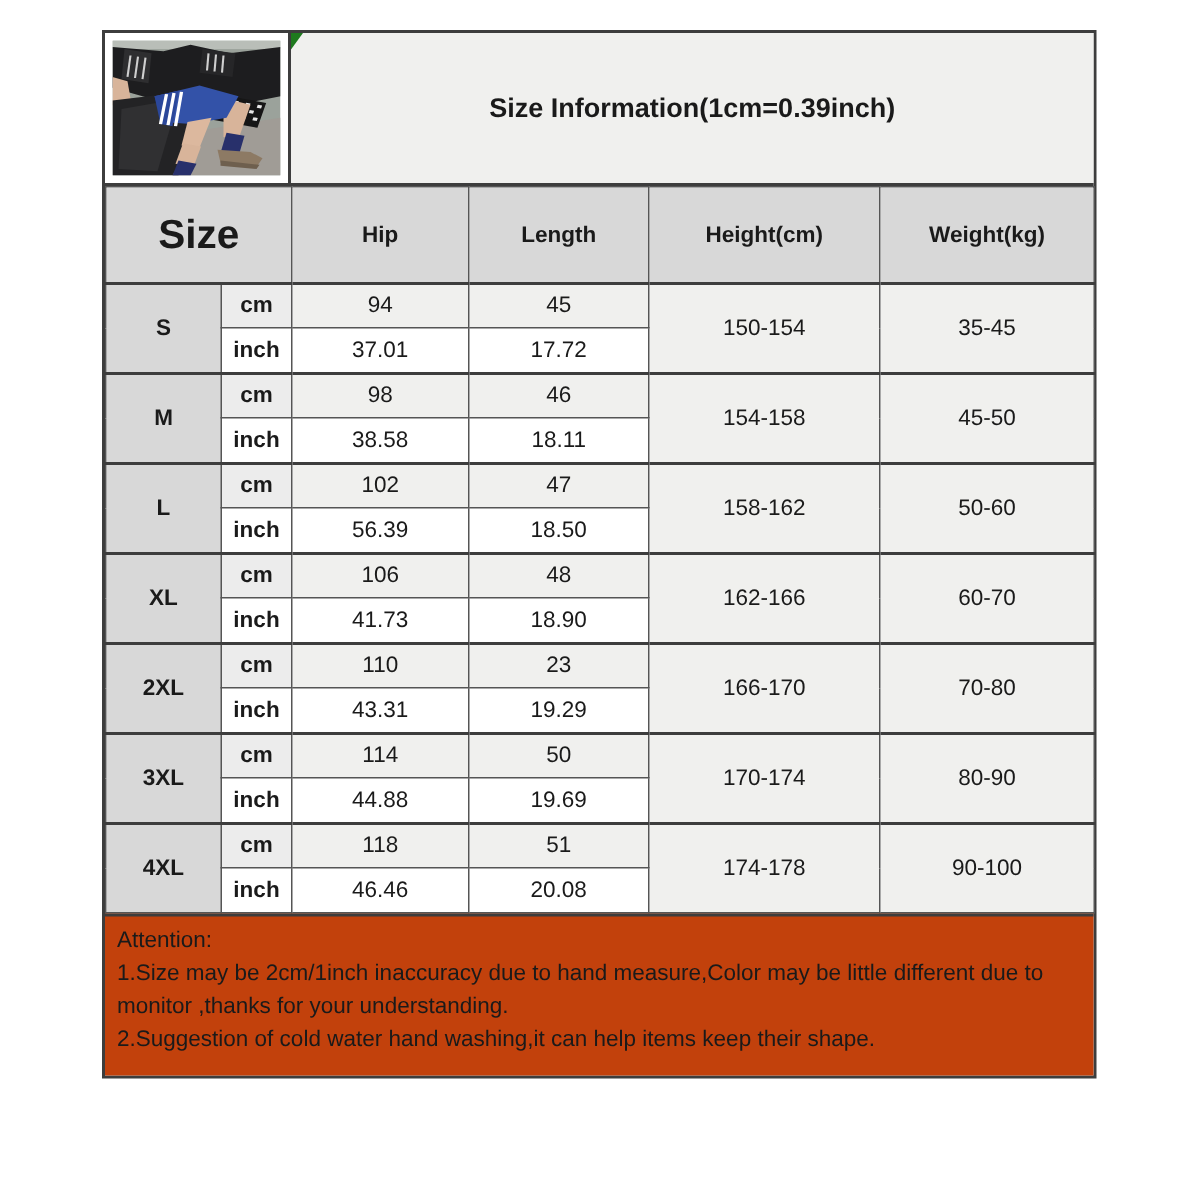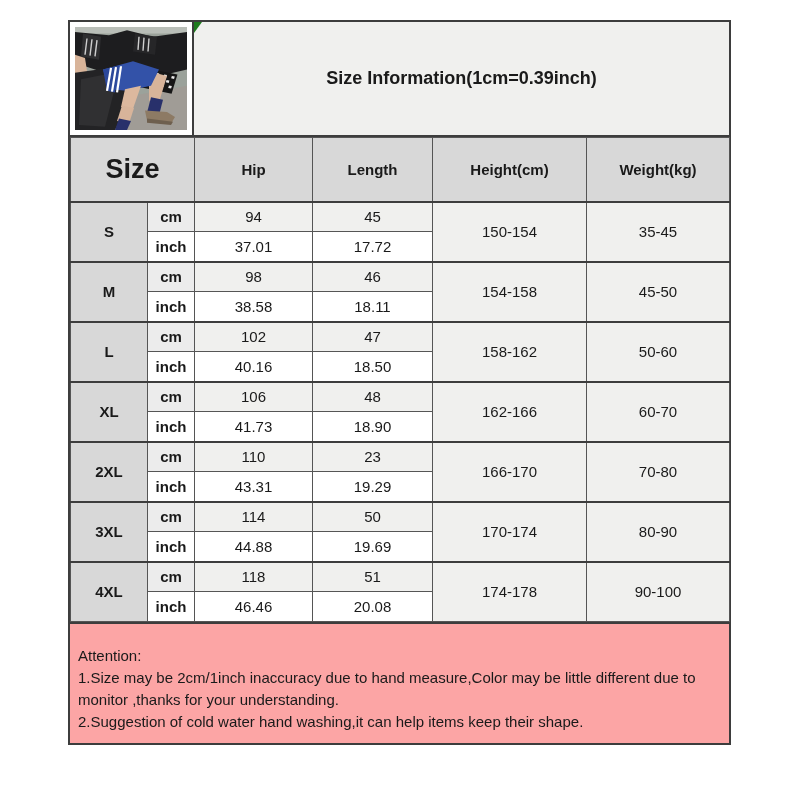--- a/index.html
+++ b/index.html
@@ -2,21 +2,21 @@
 <html style="--accent_green: #1e7a1e; --header_bg: #d8d8d8; --unit_cm_bg: #ececec; --row_cm_bg: #f0f0ee; --title_bg: #f0f0ee; --border_dark: #3d3d3d; --border_mid: #555555; --shorts_blue: #3352a8;"><head>
 <meta charset="utf-8">
 <style>
   * { margin:0; padding:0; box-sizing:border-box; }
   html,body { width:800px; height:800px; background:#ffffff;
               font-family:"Liberation Sans", sans-serif; color:#1a1a1a; }
   #sheet { position:absolute; left:68px; top:20px; width:663px;
            border:2px solid var(--border_dark,#3d3d3d); background:#fff; }
 
   
-  .top-row { display:flex; height:115px; border-bottom:2px solid var(--border_dark,#3d3d3d); }
+  .top-row { display:flex; height:102px; border-bottom:2px solid var(--border_dark,#3d3d3d); }
   .photo-cell { width:124px; background:#ffffff; border-right:2px solid var(--border_dark,#3d3d3d);
                 display:flex; align-items:center; justify-content:center; padding:5px; }
   .photo-cell svg { width:100%; height:100%; display:block; }
   .title-cell { flex:1; background:var(--title_bg,#f0f0ee); position:relative;
                 display:flex; align-items:center; justify-content:center; }
   .title-cell h1 { font-size:18px; font-weight:bold; letter-spacing:0; }
   .corner-flag { position:absolute; left:0; top:0; width:0; height:0;
                  border-top:11px solid var(--accent_green,#1e7a1e);
                  border-right:8px solid transparent; }
 
@@ -32,21 +32,21 @@
   td.size-label { background:var(--header_bg,#d8d8d8); font-weight:bold; }
   td.unit { font-weight:bold; }
   td.unit-cm { background:var(--unit_cm_bg,#ececec); }
   td.unit-inch { background:#ffffff; }
   td.cm-val { background:var(--row_cm_bg,#f0f0ee);margin-top:33px; }
   td.inch-val { background:#ffffff; }
   td.range { background:var(--row_cm_bg,#f0f0ee); }
 
   
   .attention { border-top:2px solid var(--border_dark,#3d3d3d); min-height:108px;
-               padding:21px 8px 10px 8px; background:#fca5a5; }
+               padding:5px 8px 10px 8px; background:#c2410c; }
   .attention div { font-size:15px; line-height:22px; text-align:left; }
 </style>
 </head>
 <body>
 
 <div id="sheet">
 
   <div class="top-row">
     <div class="photo-cell">
 
@@ -164,21 +164,21 @@
     <tr class="sub g-start">
       <td class="size-label" rowspan="2">L</td>
       <td class="unit unit-cm">cm</td>
       <td class="cm-val">102</td>
       <td class="cm-val">47</td>
       <td class="range" rowspan="2">158-162</td>
       <td class="range" rowspan="2">50-60</td>
     </tr>
     <tr class="sub">
       <td class="unit unit-inch">inch</td>
-      <td class="inch-val">40.16</td>
+      <td class="inch-val">56.39</td>
       <td class="inch-val">18.50</td>
     </tr>
 
     <tr class="sub g-start">
       <td class="size-label" rowspan="2">XL</td>
       <td class="unit unit-cm">cm</td>
       <td class="cm-val">106</td>
       <td class="cm-val">48</td>
       <td class="range" rowspan="2">162-166</td>
       <td class="range" rowspan="2">60-70</td>

